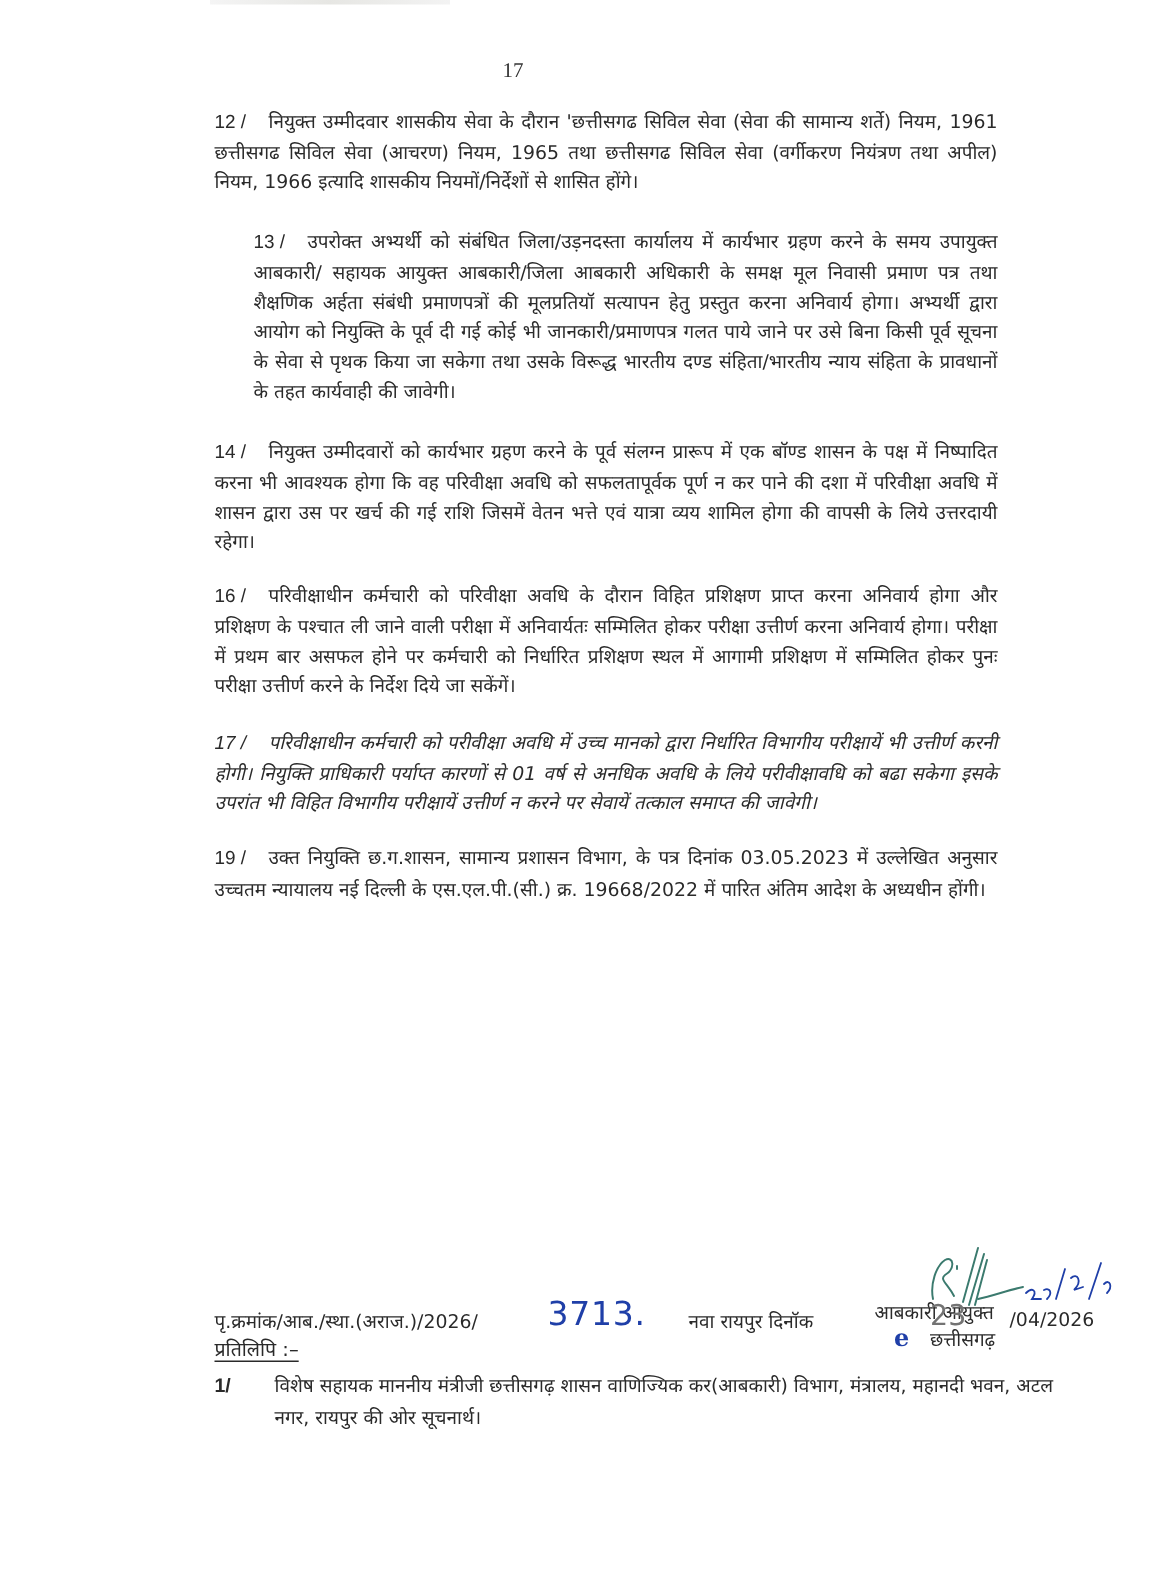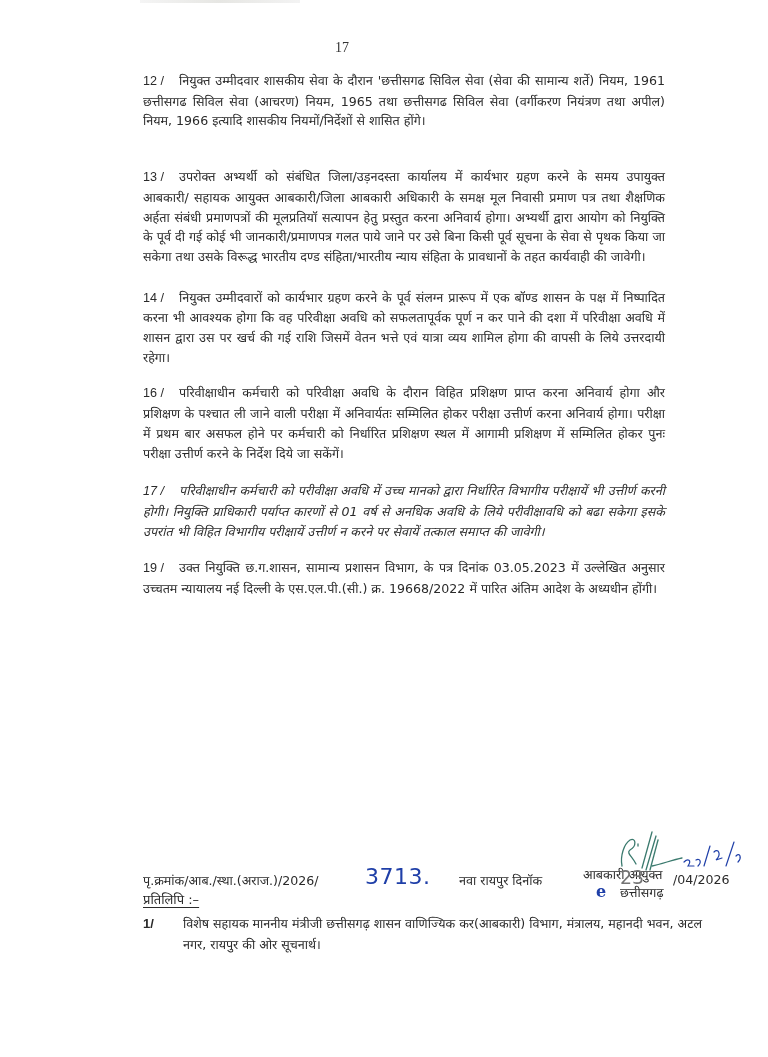--- a/index.html
+++ b/index.html
@@ -46,22 +46,22 @@
       text-align: justify;
       text-align-last: left;
       margin: 0;
     }
     .para .num {
       display: inline-block;
       min-width: 30px;
       margin-right: 6px;
       font-family: "Liberation Sans", sans-serif;
     }
-    .p12 { margin-bottom: 36px; }
-    .p13 { margin-bottom: 21px; }
+    .p12 { margin-bottom: 20px; }
+    .p13 { margin-bottom: 21px; margin-left: 26px; }
     .p14 { margin-bottom: 16px; }
     .p15 { margin-bottom: 17px; }
     .p16 { margin-bottom: 18px; }
     .p17 { margin-bottom: 17px; font-style: italic; }
     .p18 { margin-bottom: 15px; }
     .certify {
       font-size: 13px;
       line-height: 20px;
       font-weight: bold;
       color: #222;

